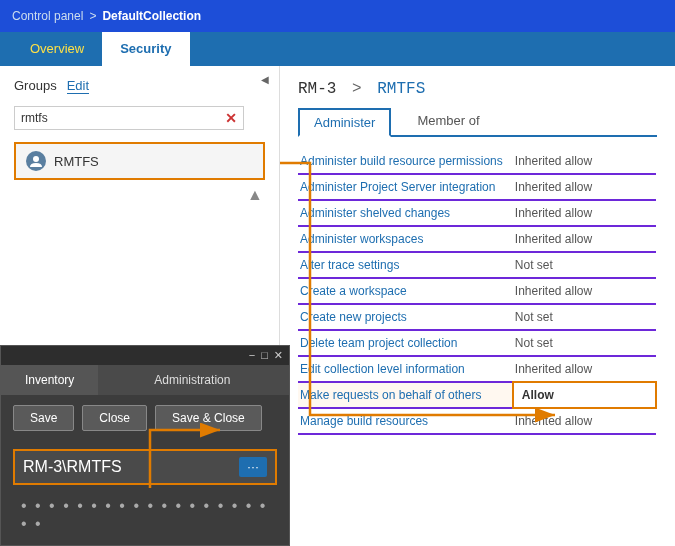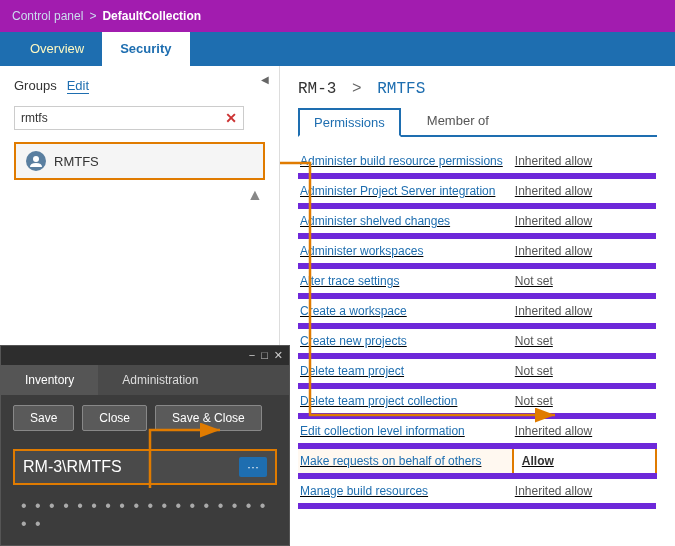--- a/index.html
+++ b/index.html
@@ -1,20 +1,20 @@
 <!DOCTYPE html>
 <html><head>
   <meta charset="utf-8">
   <style>
     * { box-sizing: border-box; margin: 0; padding: 0; }
     body { font-family: 'Segoe UI', Arial, sans-serif; font-size: 12px; background: #f0f0f0; width: 675px; height: 546px; overflow: hidden; position: relative; }
 
     
     .control-panel-header {
-      background: #a21caf;
+      background: #1d4ed8;
       color: white;
       padding: 8px 12px;
       font-size: 12px;
       display: flex;
       align-items: center;
       gap: 6px;
       height: 32px;
     }
     .control-panel-header .breadcrumb-text { color: #cde; }
     .control-panel-header .breadcrumb-sep { color: #cde; }
@@ -34,21 +34,21 @@
       color: white;
       border-bottom: 2px solid transparent;
       display: flex;
       align-items: center;
     }
     .tab.active {
       background: white;
       color: #1e6eb0;
       font-weight: bold;
     }
-    .tab.inactive { color: #fef9c3; text-align: center; }
+    .tab.inactive { color: #fde047; text-align: center; }
 
     
     .left-panel {
       position: absolute;
       left: 0;
       top: 66px;
       width: 280px;
       background: white;
       border-right: 1px solid #ddd;
       bottom: 0;
@@ -169,21 +169,21 @@
       border: 2px solid #1e6eb0;
       border-bottom: 2px solid white;
       color: #1e6eb0;
       font-weight: 500;
       margin-bottom: -2px;
     }
     .sub-tab.inactive { color: #555; padding-left: 26px; }
 
     
     .perm-table { width: 100%; border-collapse: collapse; }
-    .perm-table tr { border-bottom: 6px solid #6d28d9; text-decoration: underline; }
+    .perm-table tr { border-bottom: 2px solid #6d28d9; }
     .perm-table td { padding: 5px 2px; font-size: 12px; vertical-align: middle; }
     .perm-name { color: #1e6eb0; width: 60%; padding-right: 8px; }
     .perm-value { color: #555; text-align: left; white-space: nowrap; }
     .perm-value.allow-badge {
       border: 2px solid #e07b00;
       color: #333;
       font-weight: bold;
       padding: 2px 8px;
       background: white;
     }
@@ -204,20 +204,21 @@
       justify-content: flex-end;
       padding: 3px 6px;
       gap: 6px;
       font-size: 11px;
       color: #ccc;
     }
     .titlebar-btn { cursor: pointer; color: #ccc; }
     .bottom-panel-tabs {
       display: flex;
       background: #4a4a4a;
+      gap: 32px;
     }
     .bp-tab {
       padding: 8px 24px;
       color: #ddd;
       font-size: 12px;
       cursor: pointer;
     }
     .bp-tab.active { background: #555; color: white; }
     .bottom-panel-actions {
       padding: 10px 12px;
@@ -336,21 +337,21 @@
 
 <div class="right-panel">
   <div class="rm-header">
     <span>RM-3</span>
     <span class="arrow-sep"> &gt; </span>
     <span class="rm-name">RMTFS</span>
   </div>
 
   <div class="sub-tabs">
     <div class="sub-tab active">
-      <span>Permissions</span>
+      <span>Administer</span>
     </div>
     <div class="sub-tab inactive">
       <span>Member of</span>
     </div>
   </div>
 
   <table class="perm-table">
     <tbody id="perm-tbody">
         <tr>
           <td class="perm-name">Administer build resource permissions</td>
@@ -371,24 +372,20 @@
         <tr>
           <td class="perm-name">Alter trace settings</td>
           <td class="perm-value">Not set</td>
         </tr>
         <tr>
           <td class="perm-name">Create a workspace</td>
           <td class="perm-value">Inherited allow</td>
         </tr>
         <tr>
           <td class="perm-name">Create new projects</td>
-          <td class="perm-value">Not set</td>
-        </tr>
-        <tr>
-          <td class="perm-name">Delete team project</td>
           <td class="perm-value">Not set</td>
         </tr>
         <tr>
           <td class="perm-name">Delete team project collection</td>
           <td class="perm-value">Not set</td>
         </tr>
         <tr>
           <td class="perm-name">Edit collection level information</td>
           <td class="perm-value">Inherited allow</td>
         </tr>

